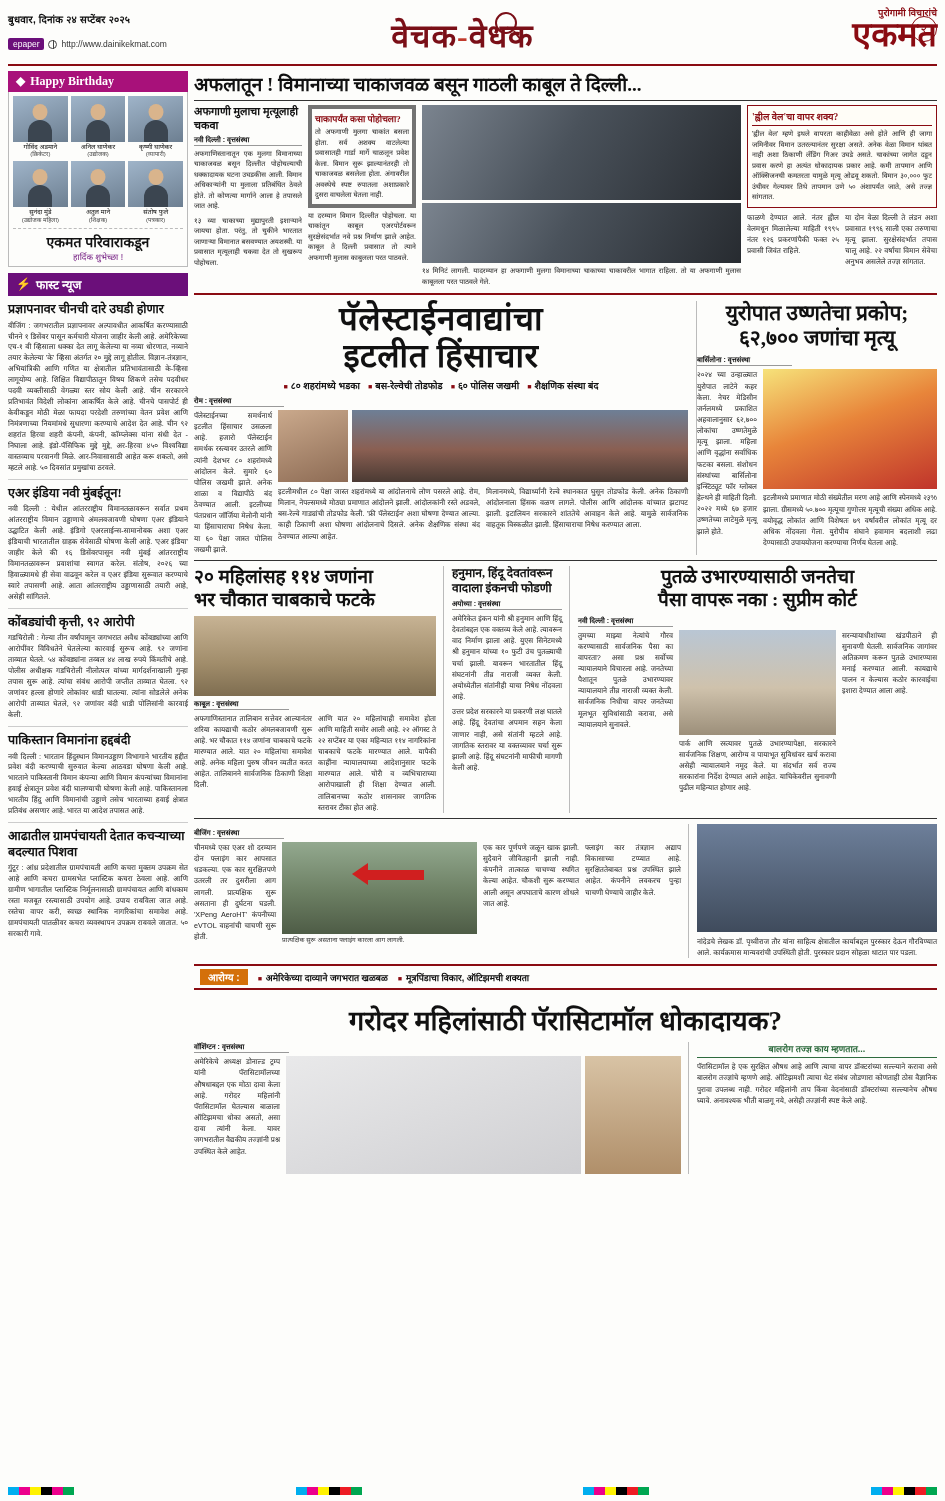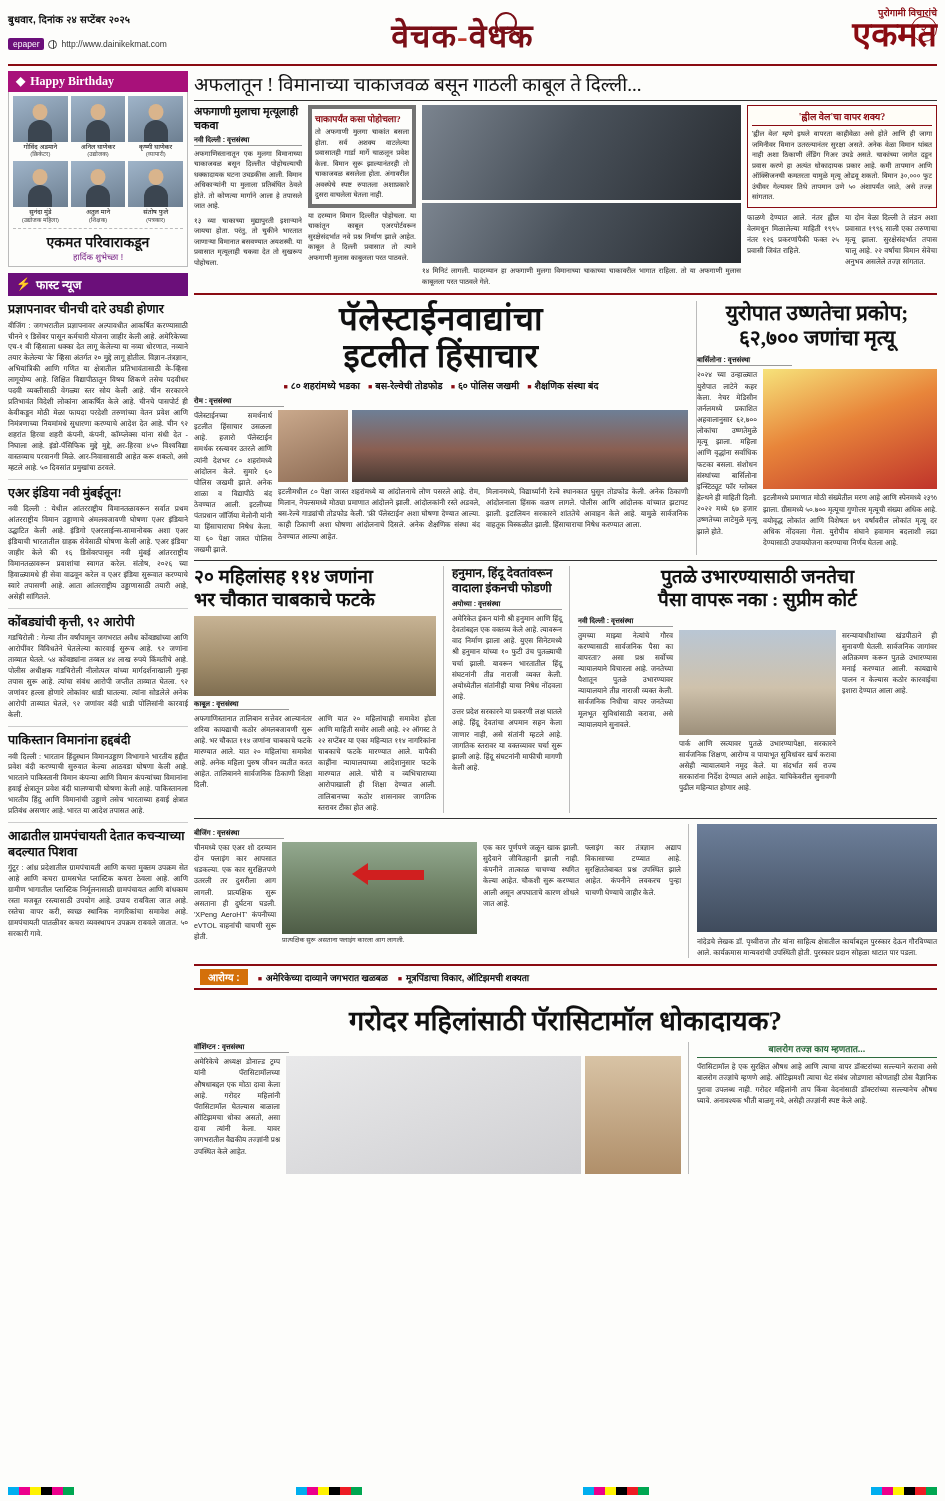--- a/index.html
+++ b/index.html
@@ -109,21 +109,21 @@
   .news-block { margin-top: 6px; border-bottom: 1px solid #ccc; padding-bottom: 5px; }
   .nb-head {
     font-size: 12.5px; font-weight: bold; color:#111; line-height:1.25;
     font-family:"Liberation Serif", serif; margin-bottom: 3px;
   }
   .nb-text { font-size: 7.3px; line-height: 1.5; text-align: justify; color:#222; }
 
   
   .feature-head {
     font-family:"Liberation Serif", serif;
-    font-size: 19px; font-weight:normal; color:#111;
+    font-size: 19px; font-weight:bold; color:#111;
     border-bottom: 1px solid #333; padding-bottom: 3px; margin-bottom: 4px;
   }
   .feat-row { display:flex; gap:6px; }
   .fcol-a { width: 108px; }
   .fcol-b { width: 108px; }
   .fcol-img { flex:1; }
   .fcol-c { width: 190px; }
   .subhead {
     font-size: 11px; font-weight:bold; line-height:1.25; color:#111;
     font-family:"Liberation Serif", serif; margin-bottom:2px;
@@ -144,21 +144,21 @@
   .photo.field { background: linear-gradient(180deg,#93a98f 0%, #6c7f63 55%, #4e5c46 100%); }
   .photo.award { background: linear-gradient(180deg,#6d7f9a 0%, #3f4b5c 100%); }
   .photo.pills { background: linear-gradient(160deg,#e9e9ea,#cfcfd2); }
   .photo.preg { background: linear-gradient(180deg,#d8c3a5 0%, #b08f6a 100%); }
   .photo.woman { background: linear-gradient(160deg,#caa98c,#8d6b54); }
   .caption { font-size:6.5px; color:#333; margin-top:1px; }
 
   .redbox {
     border:1px solid #8a0b12; padding:4px; background:#fffdf7;
   }
-  .redbox .rb-title { color:#8a0b12; font-size:9.5px; font-weight:bold; text-align:center; font-family:"Liberation Serif",serif; border-bottom:1px solid #8a0b12; padding-bottom:2px; margin-bottom:3px;}
+  .redbox .rb-title { color:#8a0b12; font-size:9.5px; font-weight:bold; text-align:left; font-family:"Liberation Serif",serif; border-bottom:1px solid #8a0b12; padding-bottom:2px; margin-bottom:3px;}
 
   
   .mega {
     text-align:center; font-family:"Liberation Serif", serif;
     font-size: 33px; font-weight:bold; line-height:1.12; color:#111;
     letter-spacing:.5px;
   }
   .mega-sub {
     text-align:center; font-size: 9.5px; font-weight:bold; margin-top:4px;
     color:#111; display:flex; justify-content:center; gap:8px; flex-wrap:wrap;

